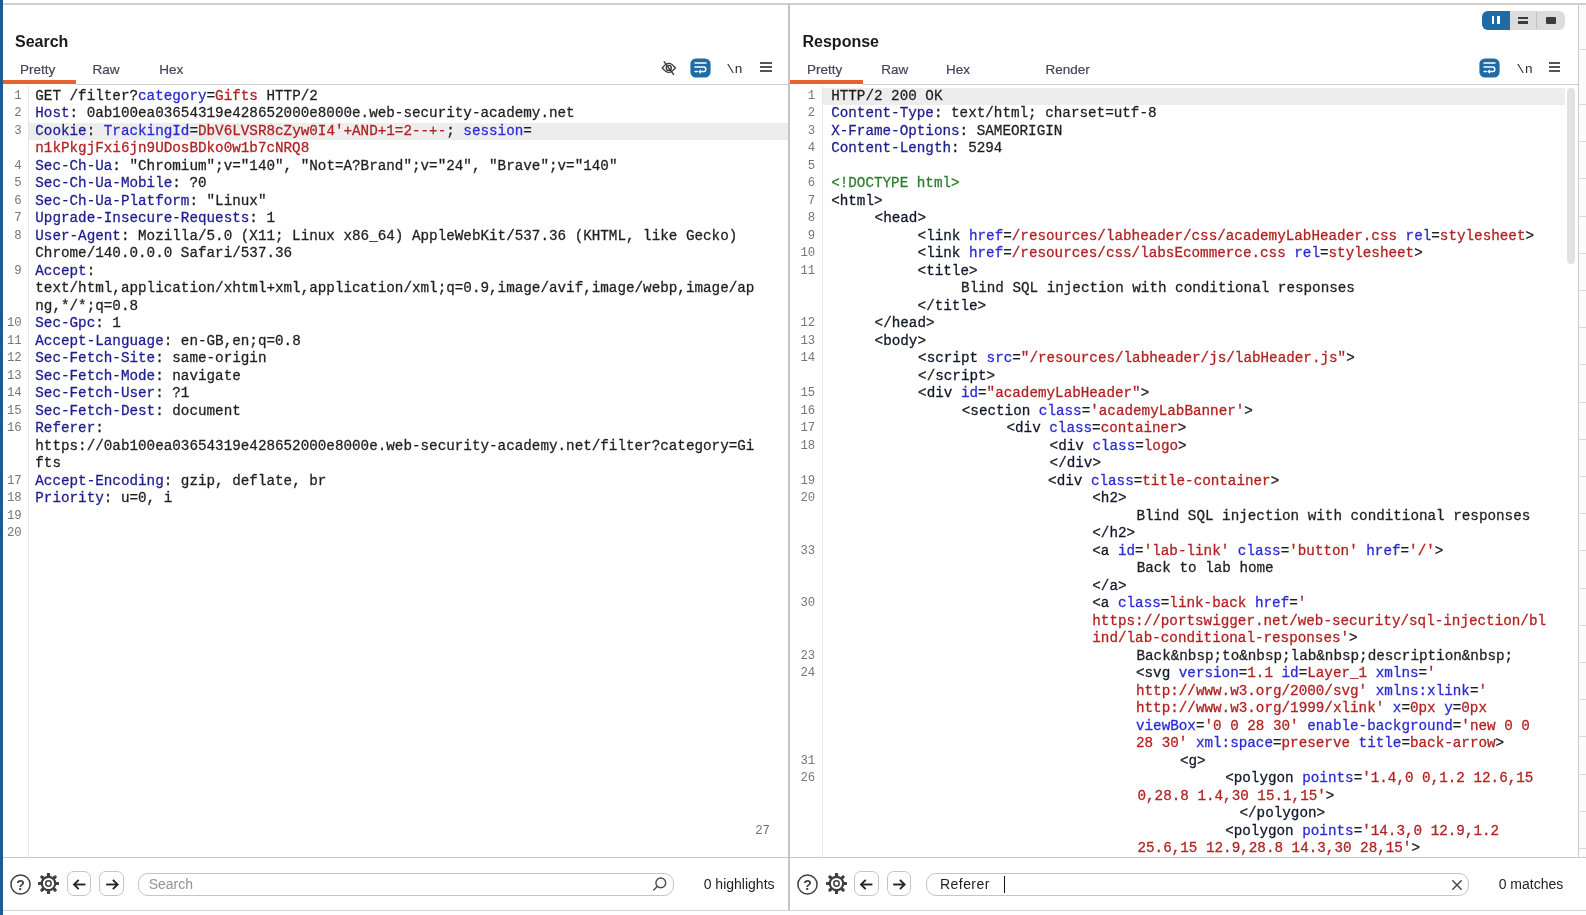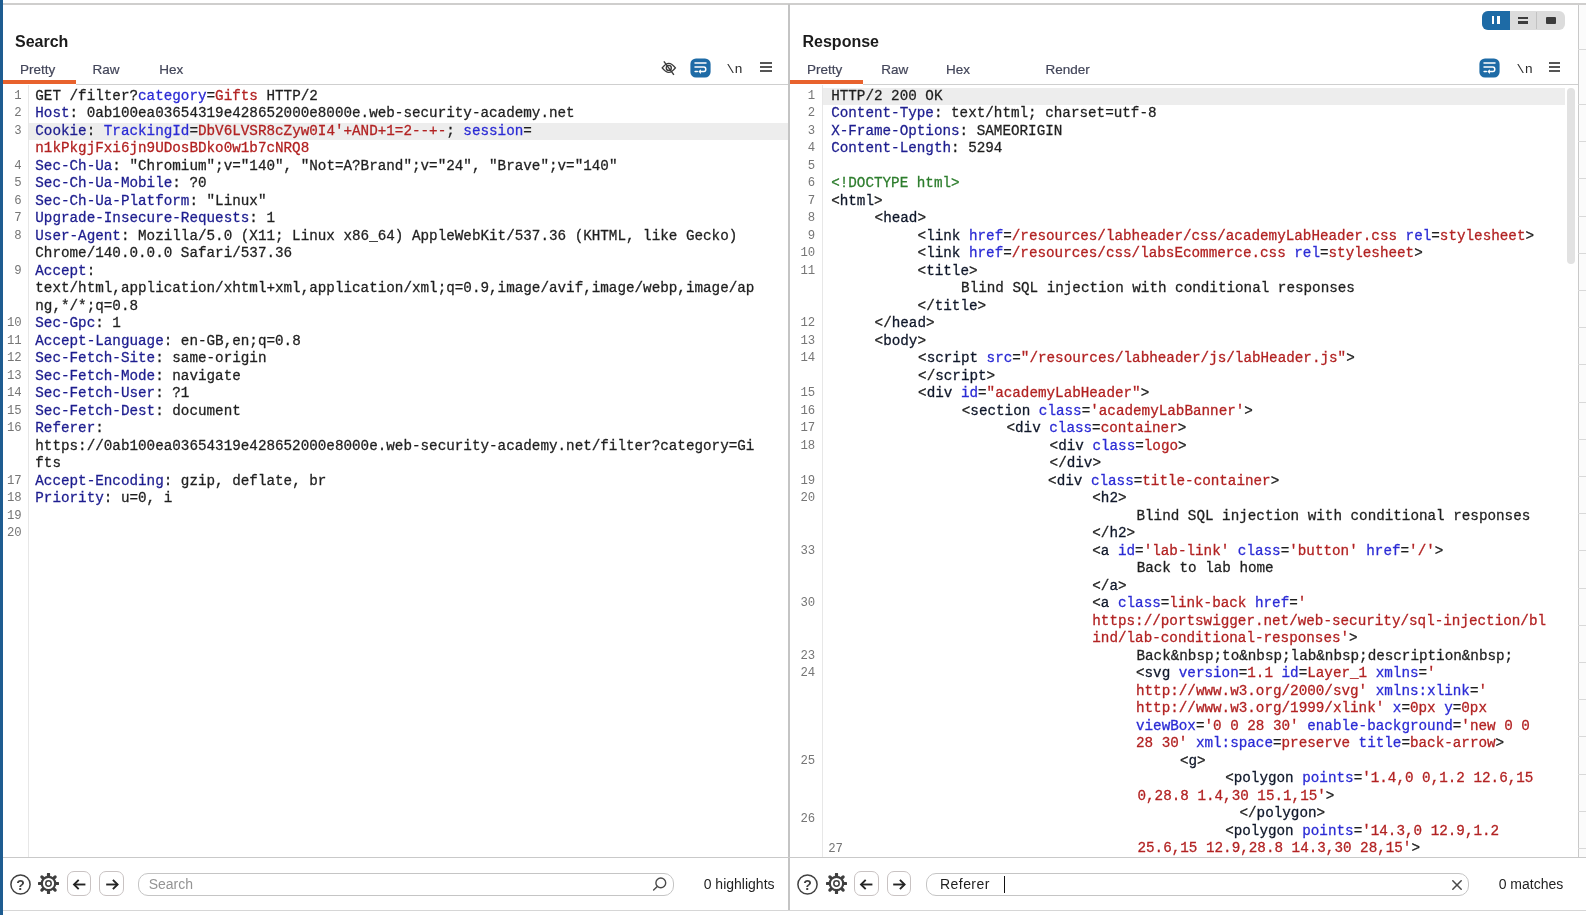--- a/index.html
+++ b/index.html
@@ -57,23 +57,23 @@
 <div class="gn" style="left:781.2px;top:385.30px;">15</div>
 <div class="gn" style="left:781.2px;top:402.80px;">16</div>
 <div class="gn" style="left:781.2px;top:420.30px;">17</div>
 <div class="gn" style="left:781.2px;top:437.80px;">18</div>
 <div class="gn" style="left:781.2px;top:472.80px;">19</div>
 <div class="gn" style="left:781.2px;top:490.30px;">20</div>
 <div class="gn" style="left:781.2px;top:542.80px;">33</div>
 <div class="gn" style="left:781.2px;top:595.30px;">30</div>
 <div class="gn" style="left:781.2px;top:647.80px;">23</div>
 <div class="gn" style="left:781.2px;top:665.30px;">24</div>
-<div class="gn" style="left:781.2px;top:752.80px;">25</div>
-<div class="gn" style="left:781.2px;top:770.30px;margin-top:41px;">26</div>
-<div class="gn" style="left:809px;top:822.80px;margin-top:18px;">27</div>
+<div class="gn" style="left:781.2px;top:752.80px;">31</div>
+<div class="gn" style="left:781.2px;top:770.30px;">26</div>
+<div class="gn" style="left:736px;top:822.80px;">27</div>
 <div class="a" style="left:0;top:3.2px;width:1586px;height:1.4px;background:#cfcecd"></div>
 <div class="a" style="left:28px;top:85px;width:1px;height:772px;background:#e7e7e7"></div>
 <div class="a" style="left:822px;top:85px;width:1px;height:772px;background:#e7e7e7"></div>
 <div class="a" style="left:788.3px;top:4px;width:1.3px;height:906px;background:#c4c4c4"></div>
 <div class="a" style="left:76px;top:83.5px;width:712px;height:1px;background:#cfcfcf"></div>
 <div class="a" style="left:863.3px;top:83.5px;width:714.5px;height:1px;background:#cfcfcf"></div>
 <div class="a" style="left:2.5px;top:79.6px;width:73.5px;height:4px;background:#e8622d"></div>
 <div class="a" style="left:789.6px;top:79.6px;width:73.7px;height:4px;background:#e8622d"></div>
 <div class="a" style="left:0;top:857px;width:1586px;height:1.2px;background:#c9c9c9"></div>
 <div class="a" style="left:0;top:909.8px;width:1586px;height:1.2px;background:#d6d6d6"></div>

